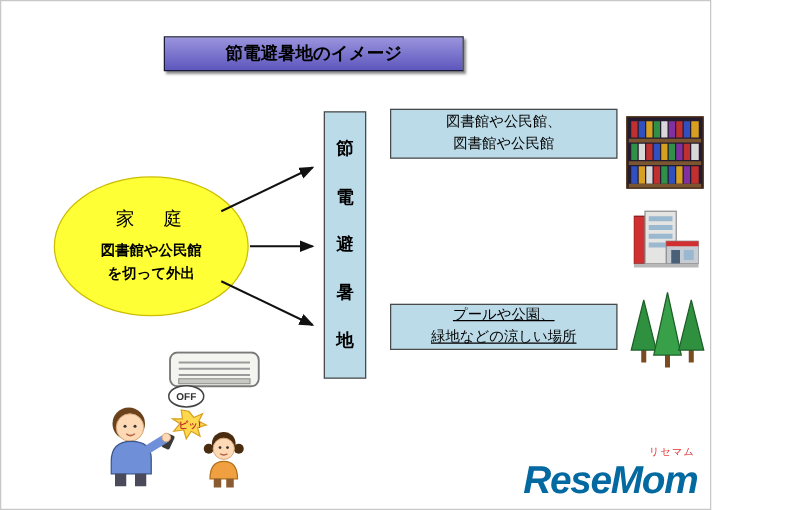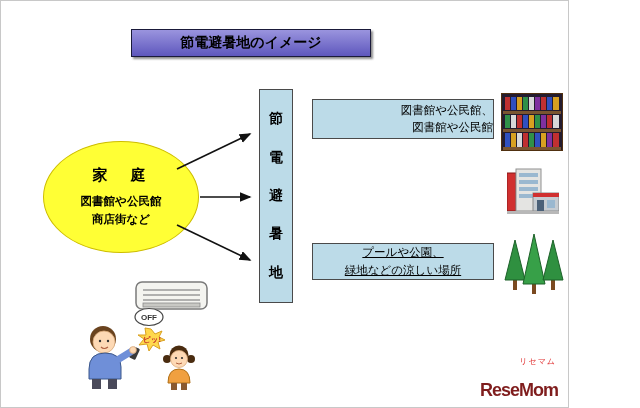--- a/index.html
+++ b/index.html
@@ -17,68 +17,69 @@
     display:flex; align-items:center; justify-content:center;
     font-size:14px; font-weight:bold; color:#000;
   }
   
   .ellipse {
     position:absolute; left:42px; top:140px; width:156px; height:112px;
     background:#ffff35; border:1.5px solid #cdbd00; border-radius:50%;
     display:flex; flex-direction:column; align-items:center; justify-content:center;
     text-align:center;
   }
-  .ellipse .main { font-size:15px; font-weight:bold; letter-spacing:4px; margin-bottom:8px; color:#000; }
+  .ellipse .main { font-size:15px; font-weight:normal; letter-spacing:4px; margin-bottom:8px; color:#000; }
   .ellipse .sub  { font-size:11.5px; font-weight:bold; line-height:1.55; color:#000; }
   
   .hub {
     position:absolute; left:258px; top:88px; width:34px; height:214px;
     background:#bcdbe8; border:1px solid #4a4a4a;
     display:flex; flex-direction:column; align-items:center; justify-content:space-evenly;
     font-size:14px; font-weight:bold; color:#000;
   }
   
   .dest {
     position:absolute; left:311px; width:182px;
     background:#bcdbe8; border:1px solid #4a4a4a;
     display:flex; flex-direction:column; align-items:center; justify-content:center;
     font-size:11.5px; line-height:1.5; color:#000; text-align:center; overflow:hidden;
   }
-  .dest.d1 { top:98px; height:40px;align-items:flex-end; }
+  .dest.d1 { top:86px; height:40px; }
   .dest.d2 { top:171px; height:37px; }
   .dest.d3 { top:242px; height:37px;text-decoration:underline; }
   .icon-abs { position:absolute; }
   .arrows-svg { position:absolute; left:0; top:0; pointer-events:none; }
   
   .logo {
     position:absolute; right:10px; bottom:8px; height:34px;
     display:flex; align-items:flex-end;
   }
   .logo .word {
-    font-size:18px; font-weight:bold; color:#7f1d1d; letter-spacing:-1px; line-height:1;
+    font-size:31px; font-weight:bold; color:#0369a1; letter-spacing:-1px; line-height:1;
     font-family:"Liberation Sans","DejaVu Sans",sans-serif;
+    font-style:italic;
   }
   .logo .ruby {
     position:absolute; top:-9px; right:2px; font-size:8px; color:#e03030; letter-spacing:1px;
   }
 </style>
 </head>
 <body>
 
 <div class="canvas">
 
   <div class="title-box">
     <span>節電避暑地のイメージ</span>
   </div>
 
   <div class="ellipse">
     <div class="main">家　庭</div>
     <div class="sub">
       <div>図書館や公民館</div>
-      <div>商店街など</div>
+      <div>を切って外出</div>
     </div>
   </div>
 
   <svg class="arrows-svg" width="640" height="408">
     <defs>
       <marker id="ah" markerWidth="9" markerHeight="9" refX="6.5" refY="3" orient="auto">
         <path d="M0,0 L7.5,3 L0,6 Z" fill="#111"></path>
       </marker>
     </defs>
     <line x1="176" y1="168" x2="249" y2="133" stroke="#111" stroke-width="1.6" marker-end="url(#ah)"></line>

